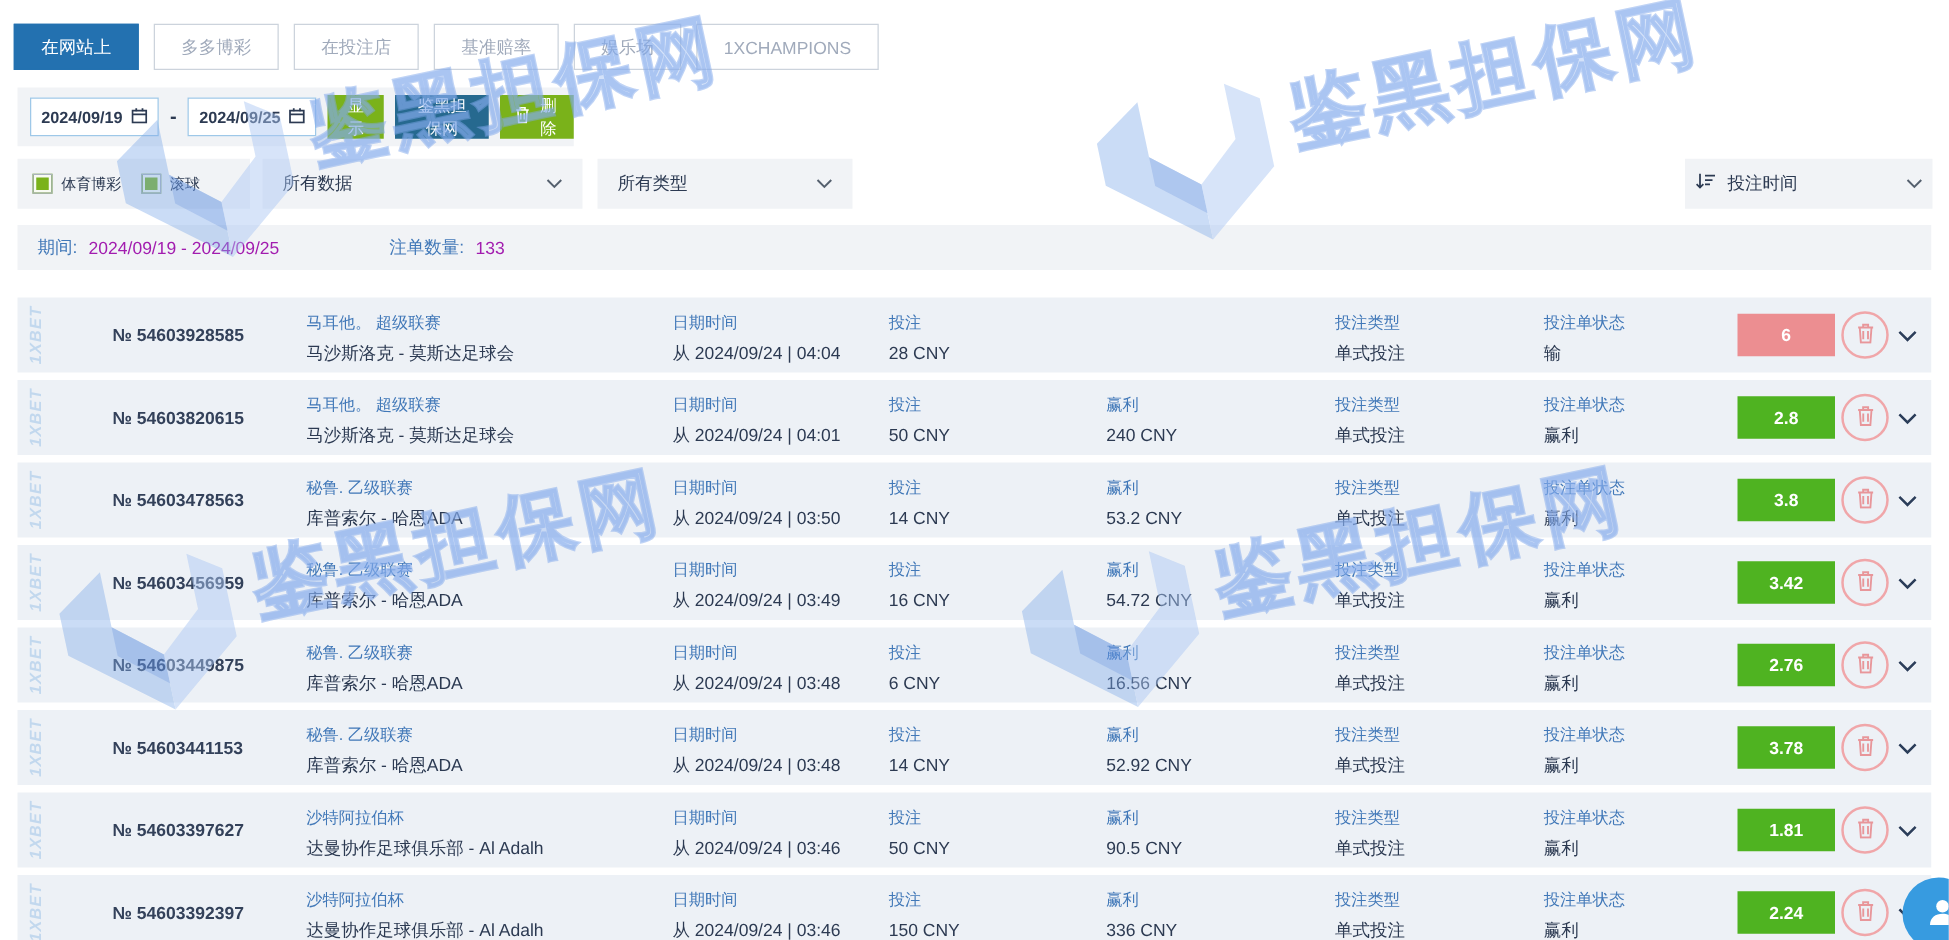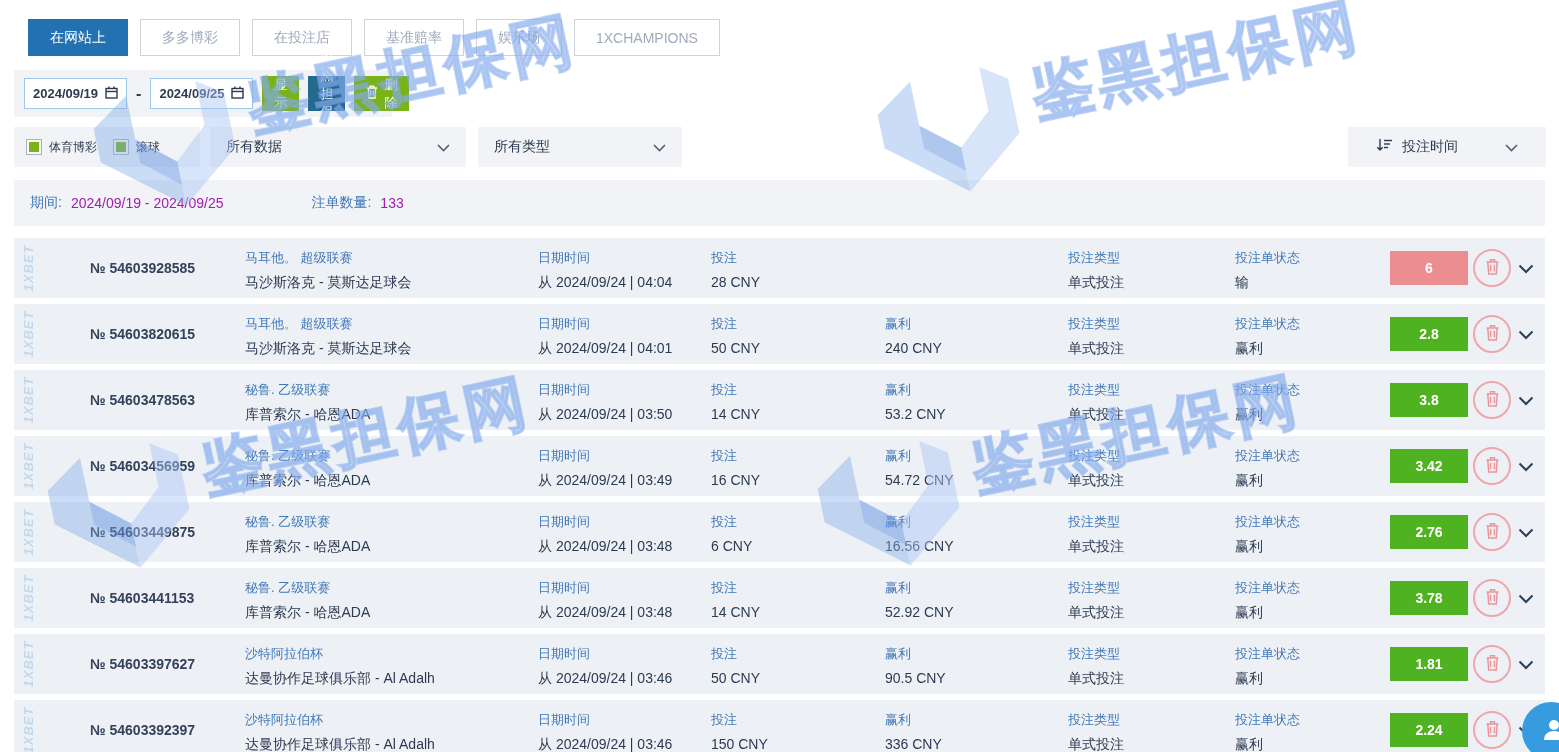--- a/index.html
+++ b/index.html
@@ -3,31 +3,31 @@
 <meta charset="utf-8">
 <style>
   * { margin:0; padding:0; box-sizing:border-box; }
   html,body { width:1559px; height:752px; }
   body {
     position:relative; overflow:hidden; background:#ffffff;
     font-family:"Liberation Sans", sans-serif; color:#2c3a52;
   }
 
   
-  .tabs { position:absolute; top:19px; left:28px; display:flex; gap:12px; }
+  .tabs { position:absolute; top:19px; left:11px; display:flex; gap:12px; }
   .tab {
     height:37px; display:flex; align-items:center; padding:0 21px;
     background:#fff; border:1px solid #ccd3dc; color:#a0aabb; font-size:14px; cursor:pointer;
     white-space:nowrap;
   }
   .tab.active { background:#2371b0; border-color:#2371b0; color:#fff; }
 
   
   .date-panel {
-    position:absolute; top:70px; left:14px; width:378px; height:47px;
+    position:absolute; top:70px; left:14px; width:445px; height:47px;
     background:#f1f3f6; display:flex; align-items:center; padding-left:10px; gap:9px;
   }
   .date-input {
     height:31px; background:#fff; border:1px solid #9ec8e8; display:flex;
     align-items:center; gap:7px; padding:0 8px; font-size:13px; font-weight:bold; color:#2c3a52;
     cursor:pointer;
   }
   .date-dash { font-weight:bold; color:#2c3a52; }
   .btn {
     height:35px; display:flex; align-items:center; gap:6px; padding:0 12px;
@@ -42,26 +42,26 @@
   .checkbox-item { display:flex; align-items:center; gap:7px; cursor:pointer; }
   .checkbox-box {
     width:16px; height:16px; background:#7ab21a; border:1px solid #aab3bd;
     box-shadow: inset 0 0 0 2px rgba(255,255,255,.95);
   }
   .checkbox-label { font-size:12px; color:#2c3a52; }
   .dropdown { padding:0 16px; justify-content:space-between; cursor:pointer; }
   .dropdown-1 { left:210px; width:256px; }
   .dropdown-2 { left:478px; width:204px; }
   .dropdown-label { font-size:14px; color:#2c3a52; }
-  .sort-panel { left:1348px; width:198px; padding:0 28px; gap:9px; cursor:pointer; }
+  .sort-panel { left:1348px; width:198px; padding:0 8px; gap:9px; cursor:pointer; }
   .sort-panel .spacer { flex:1; }
 
   
   .info-row {
-    position:absolute; top:180px; left:14px; width:1531px; height:46px;
+    position:absolute; top:180px; left:14px; width:1531px; height:36px;
     background:#f1f3f6; display:flex; align-items:center; font-size:14px;
   }
   .info-label { color:#4178b8; }
   .info-value { color:#a21caf; margin-left:9px; }
   .info-period-label { margin-left:16px; }
   .info-count-label { margin-left:88px; }
 
   
   .rows { position:absolute; top:238px; left:14px; width:1531px; }
   .bet-row { position:relative; height:60px; margin-bottom:6px; background:#edf1f6; }

